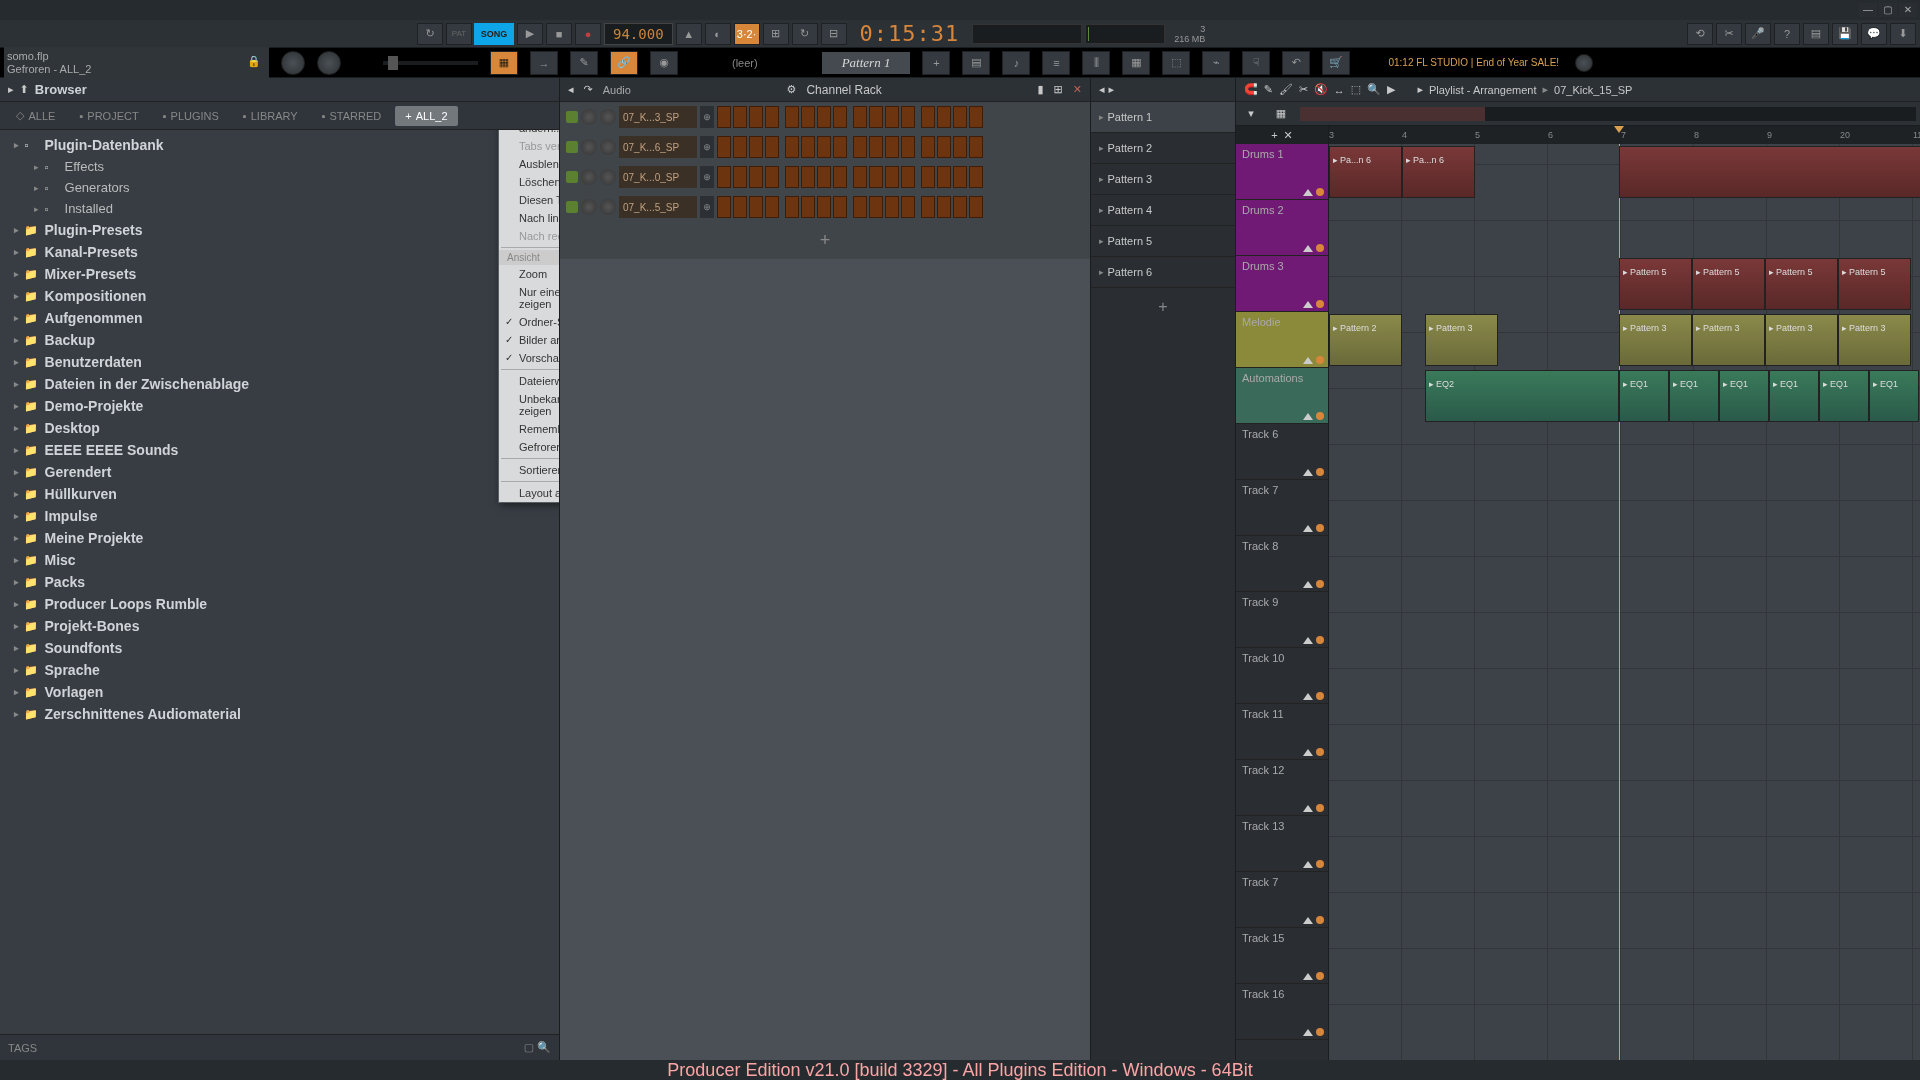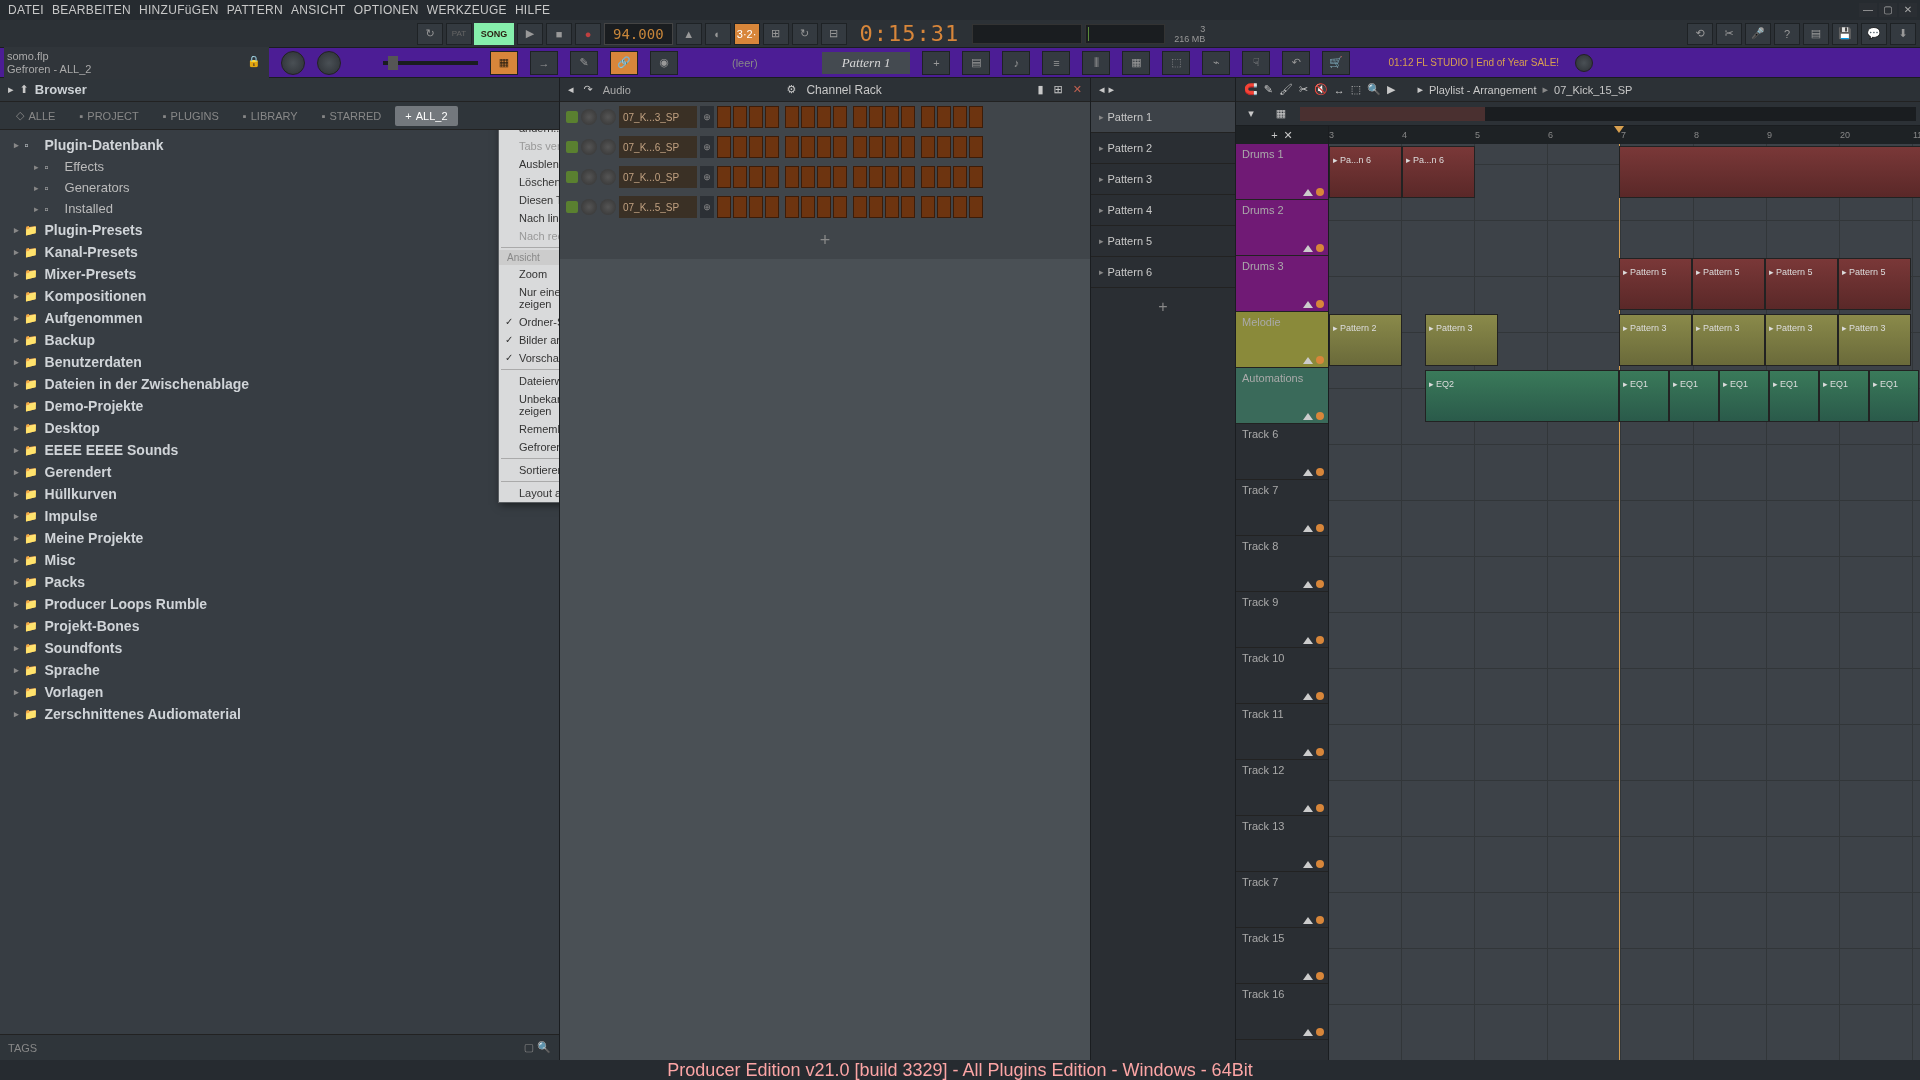--- a/index.html
+++ b/index.html
@@ -6,26 +6,26 @@
 body{background:#3a4149;width:1920px;height:1080px;overflow:hidden;color:#c8c8c8;font-size:11px}
 .top-bar{height:20px;background:#262b30;display:flex;align-items:center;padding:0 5px;position:relative}
 .menu-items{display:flex;gap:2px}
 .menu-item{color:#c8c8c8;font-size:12px;padding:2px 3px;cursor:pointer;letter-spacing:0.3px}
 .window-controls{position:absolute;right:3px;display:flex;gap:2px}
 .win-btn{width:18px;height:14px;background:#2a2e33;color:#aaa;font-size:10px;text-align:center;line-height:14px;cursor:pointer}
 .toolbar{height:28px;background:#2c3136;display:flex;align-items:center;padding:0 4px;gap:3px;border-bottom:1px solid #1a1d20}
 .tb-group{display:flex;gap:2px;align-items:center;height:22px}
 .tb-btn{width:26px;height:22px;background:#343a40;border:1px solid #1e2225;display:flex;align-items:center;justify-content:center;color:#999;font-size:11px;cursor:pointer}
 .tb-btn.orange{background:#d8863a;color:#fff}
-.song-btn{width:40px;height:22px;background:#86efac;color:#2a1f10;font-size:9px;font-weight:bold;display:flex;align-items:center;justify-content:center}
+.song-btn{width:40px;height:22px;background:#0ea5e9;color:#2a1f10;font-size:9px;font-weight:bold;display:flex;align-items:center;justify-content:center}
 .tempo-box{background:#1a1d20;color:#c8863a;font-family:monospace;font-size:14px;padding:2px 8px;border:1px solid #444}
 .time-display{font-family:monospace;font-size:22px;color:#d8863a;padding:0 10px;letter-spacing:1px;font-weight:300}
 .meter-box{width:110px;height:20px;background:#1a1d20;border:1px solid #333;display:flex;align-items:center;padding:2px}
 .stats-box{font-family:monospace;font-size:9px;color:#999;text-align:right;line-height:10px;padding:0 6px}
-.second-bar{height:30px;background:#4c1d95;display:flex;align-items:center;padding:0 4px;gap:12px;border-bottom:1px solid #1a1d20}
+.second-bar{height:30px;background:#000000;display:flex;align-items:center;padding:0 4px;gap:12px;border-bottom:1px solid #1a1d20}
 .file-info{width:265px;padding:3px;background:#30353a;color:#aaa;font-size:11px;line-height:13px;position:relative}
 .file-info .lock{position:absolute;right:8px;top:8px;color:#666}
 .knob{width:24px;height:24px;border-radius:50%;background:radial-gradient(#4a5055,#2c3035);border:1px solid #222;position:relative}
 .slider-track{width:95px;height:4px;background:#1a1d20;position:relative}
 .slider-thumb{width:10px;height:14px;background:#555;position:absolute;top:-5px;left:5px}
 .sb-btn{width:28px;height:24px;background:#343a40;border:1px solid #1e2225;display:flex;align-items:center;justify-content:center;color:#999;cursor:pointer}
 .sb-btn.orange{background:#d8863a;color:#2a1f10}
 .pattern-sel{background:#444a50;color:#d8d8d8;padding:3px 20px;font-size:13px;font-style:italic;font-family:Georgia,serif}
 .sale-text{font-size:10px;color:#d8a050;padding:0 4px;line-height:11px}
 .main-area{display:flex;height:calc(100% - 98px)}
@@ -88,30 +88,20 @@
 .clip.yellow{background:linear-gradient(#8a8a4a,#6a6a3a)}
 .clip.green{background:linear-gradient(#3a7a5a,#2a5a4a)}
 .playhead{position:absolute;top:0;bottom:0;width:1px;background:#d8a050}
 .playhead-marker{position:absolute;top:-18px;left:-5px;width:0;height:0;border-left:5px solid transparent;border-right:5px solid transparent;border-top:7px solid #d8a050}
 .footer{height:20px;background:#262b30;display:flex;align-items:center;justify-content:center;color:#fca5a5;font-size:18px}
 </style>
 </head>
 <body>
 
 <div class="top-bar">
-  <div class="menu-items" id="menu-items">
-      <div class="menu-item">DATEI</div>
-      <div class="menu-item">BEARBEITEN</div>
-      <div class="menu-item">HINZUFüGEN</div>
-      <div class="menu-item">PATTERN</div>
-      <div class="menu-item">ANSICHT</div>
-      <div class="menu-item">OPTIONEN</div>
-      <div class="menu-item">WERKZEUGE</div>
-      <div class="menu-item">HILFE</div>
-    </div>
   <div class="window-controls">
     <div class="win-btn">—</div>
     <div class="win-btn">▢</div>
     <div class="win-btn">✕</div>
   </div>
 </div>
 
 <div class="toolbar">
   <div style="width:410px"></div>
   <div class="tb-btn">↻</div>

